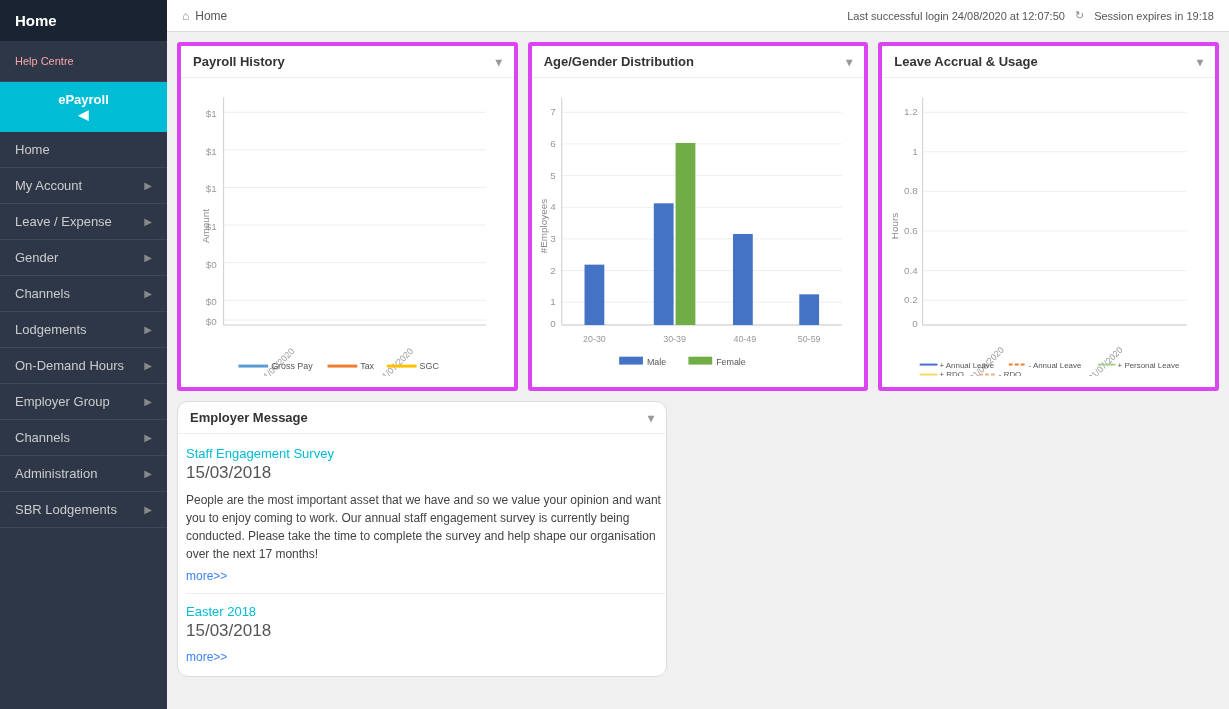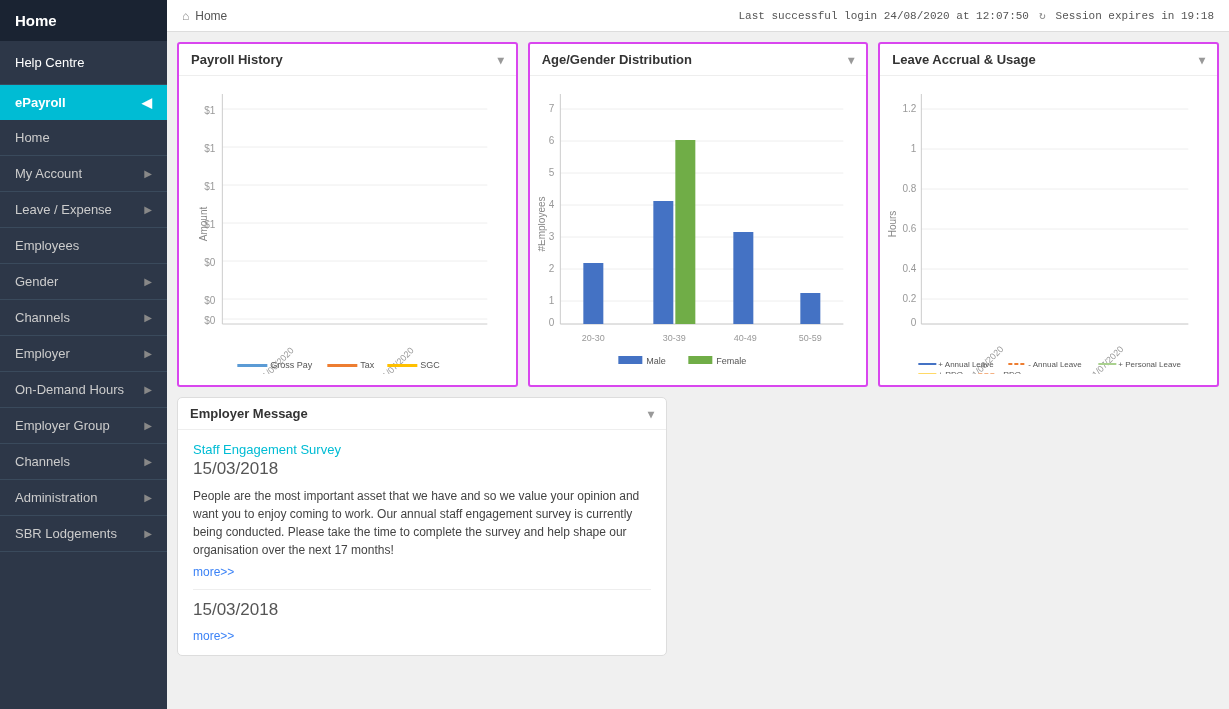--- a/index.html
+++ b/index.html
@@ -18,34 +18,35 @@
     }
     .sidebar-header {
       background: #1a2332;
       padding: 12px 15px;
       color: #fff;
       font-size: 15px;
       font-weight: bold;
     }
     .sidebar-help {
       padding: 14px 15px;
-      color: #ffffff;
-      font-size: 13px;
+      color: #fca5a5;
+      font-size: 11px;
       border-bottom: 1px solid #3a4a5c;
     }
     .sidebar-epayroll {
       background: #00bcd4;
       color: #fff;
       padding: 10px 15px;
       font-size: 13px;
       font-weight: bold;
       display: flex;
       align-items: center;
       justify-content: space-between;
       cursor: pointer;
+      flex-direction: column;
     }
     .sidebar-item {
       padding: 10px 15px;
       color: #ccc;
       cursor: pointer;
       display: flex;
       align-items: center;
       justify-content: space-between;
       font-size: 13px;
       border-bottom: 1px solid #3a4a5c;
@@ -68,39 +69,39 @@
       justify-content: space-between;
       height: 32px;
     }
     .topbar-left {
       display: flex;
       align-items: center;
       gap: 6px;
       color: #555;
       font-size: 12px;
     }
-    .topbar-right { font-size: 11px; color: #555; display: flex; align-items: center; gap: 10px; font-family: Liberation Mono, monospace; }
+    .topbar-right { font-size: 11px; color: #555; display: flex; align-items: center; gap: 10px; }
 
     
     .content {
       flex: 1;
       padding: 10px;
       overflow-y: auto;
       background: #f0f0f0;
     }
 
     
     .dashboard-row {
       display: flex;
       gap: 10px;
       margin-bottom: 10px;
     }
     .card {
       background: #fff;
-      border: 2px solid #d946ef;
+      border: 4px solid #d946ef;
       border-radius: 3px;
       flex: 1;
       min-width: 0;
     }
     .card-header {
       display: flex;
       align-items: center;
       justify-content: space-between;
       padding: 8px 12px;
       border-bottom: 1px solid #eee;
@@ -109,34 +110,34 @@
       color: #333;
     }
     .card-header-btn { color: #999; cursor: pointer; font-size: 12px; }
     .card-body { padding: 8px; }
     svg text { font-family: Arial, sans-serif; }
 
     
     .msg-card {
       background: #fff;
       border: 1px solid #ddd;
-      border-radius: 5px;
+      border-radius: 11px;
       max-width: 490px;
     }
     .msg-header {
       display: flex;
       align-items: center;
       justify-content: space-between;
       padding: 8px 12px;
       border-bottom: 1px solid #eee;
       font-size: 13px;
       font-weight: bold;
       color: #333;
     }
-    .msg-body { padding: 12px 15px; }
+    .msg-body { padding: 12px 0; margin-left: 8px; }
     .msg-title { color: #00bcd4; font-size: 13px; margin-bottom: 2px; cursor: pointer; }
     .msg-date { color: #555; font-size: 17px; margin-bottom: 8px; }
     .msg-text { font-size: 12px; color: #444; line-height: 1.5; margin-bottom: 6px; }
     .msg-more { color: #3b82f6; font-size: 12px; cursor: pointer; }
     .msg-divider { border: none; border-top: 1px solid #eee; margin: 10px 0; }
   </style>
 </head>
 <body>
 
 <div class="sidebar">
@@ -151,32 +152,29 @@
   </div>
   <div class="sidebar-item">
     <span>My Account</span>
     <span class="chevron">▶</span>
   </div>
   <div class="sidebar-item">
     <span>Leave / Expense</span>
     <span class="chevron">▶</span>
   </div>
   <div class="sidebar-item">
-    <span>Employees</span>
-  </div>
-  <div class="sidebar-item">
     <span>Gender</span>
     <span class="chevron">▶</span>
   </div>
   <div class="sidebar-item">
     <span>Channels</span>
     <span class="chevron">▶</span>
   </div>
   <div class="sidebar-item">
-    <span>Employer</span>
+    <span>Lodgements</span>
     <span class="chevron">▶</span>
   </div>
   <div class="sidebar-item">
     <span>On-Demand Hours</span>
     <span class="chevron">▶</span>
   </div>
   <div class="sidebar-item">
     <span>Employer Group</span>
     <span class="chevron">▶</span>
   </div>
@@ -365,20 +363,21 @@
         <div class="msg-body">
           
           <div class="msg-title">Staff Engagement Survey</div>
           <div class="msg-date">15/03/2018</div>
           <div class="msg-text">
             People are the most important asset that we have and so we value your opinion and want you to enjoy coming to work. Our annual staff engagement survey is currently being conducted. Please take the time to complete the survey and help shape our organisation over the next 17 months!
           </div>
           <div class="msg-more">more&gt;&gt;</div>
           <hr class="msg-divider">
           
+          <div class="msg-title">Easter 2018</div>
           <div class="msg-date">15/03/2018</div>
           <span class="msg-more">more&gt;&gt;</span>
         </div>
       </div>
     </div>
 
   </div>
 </div>
 
 </body></html>

